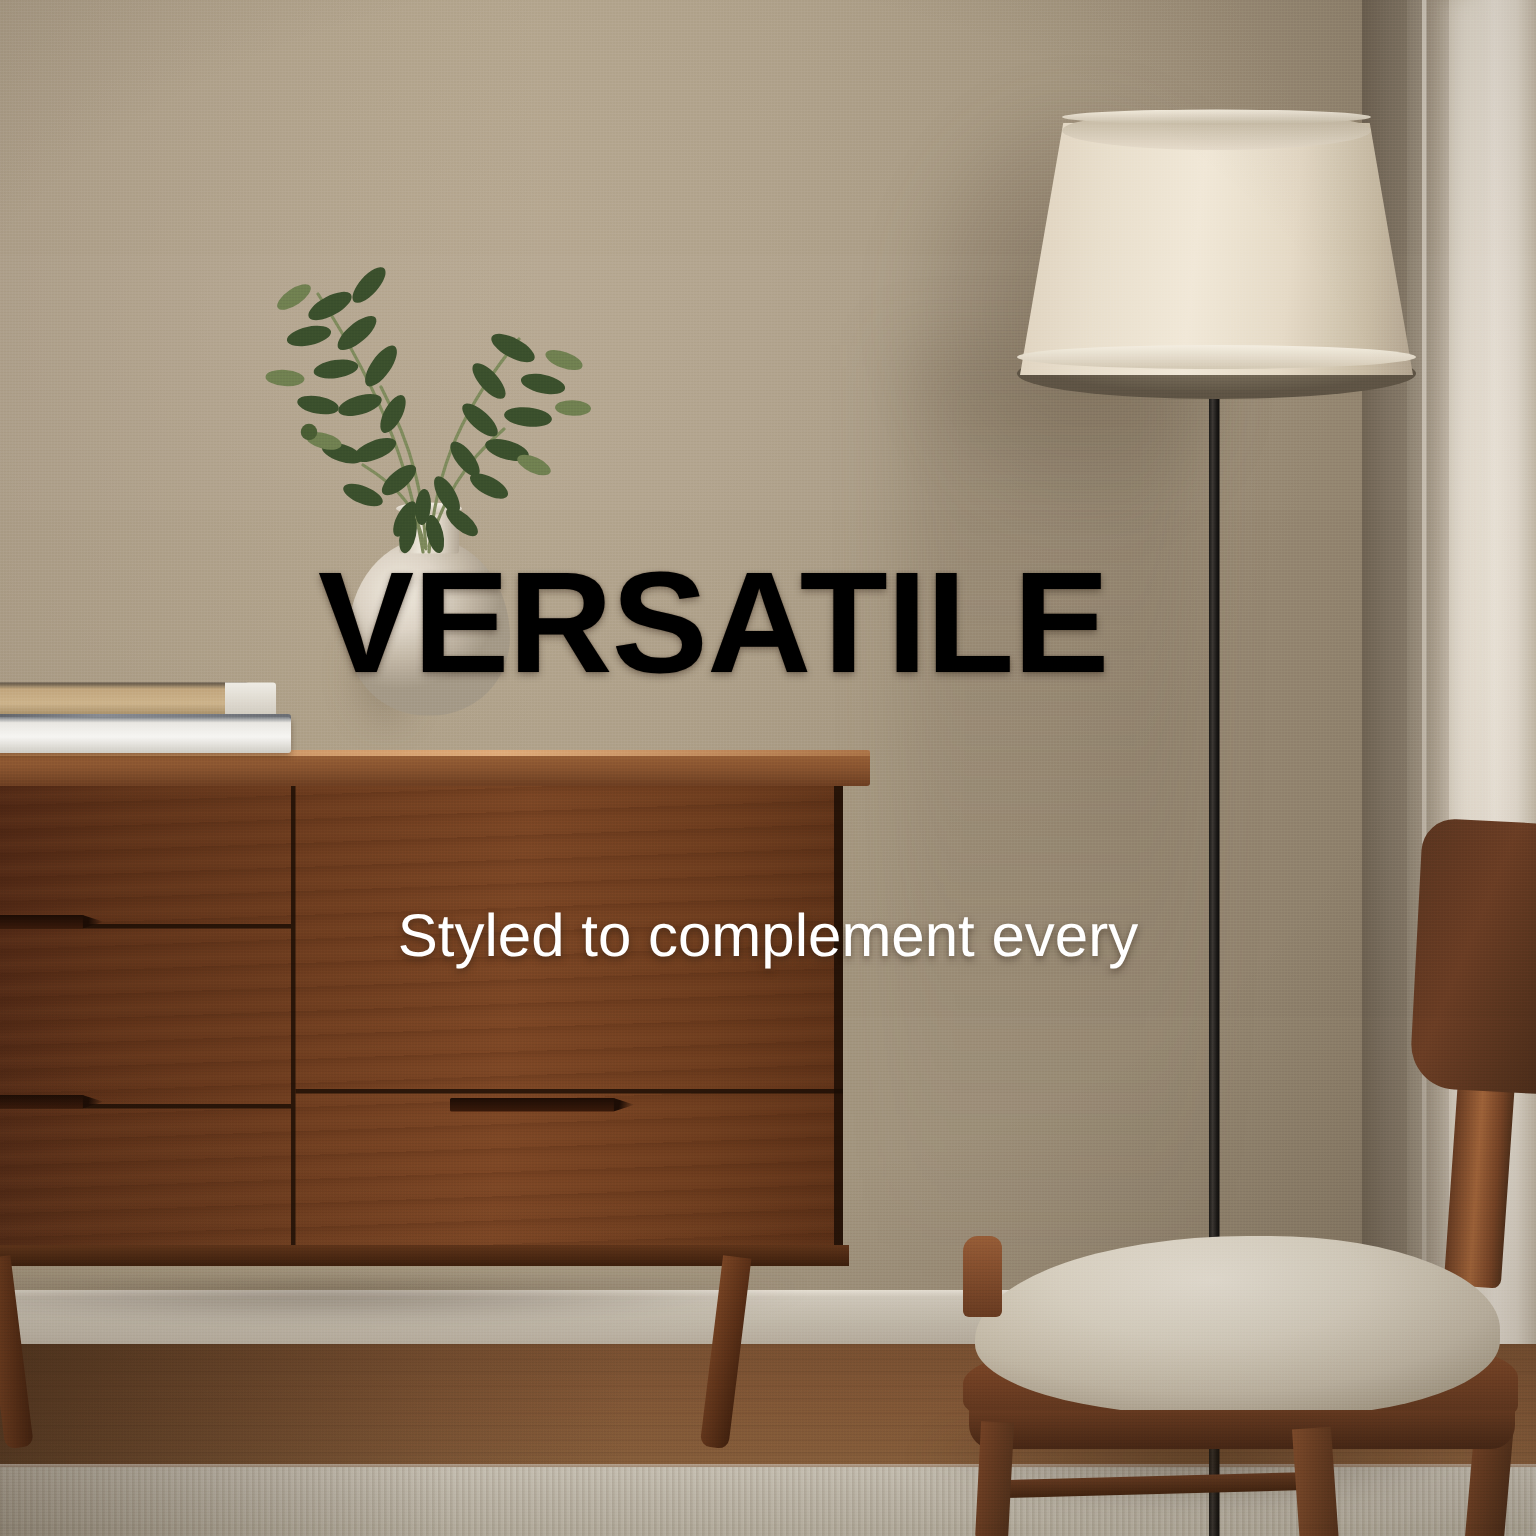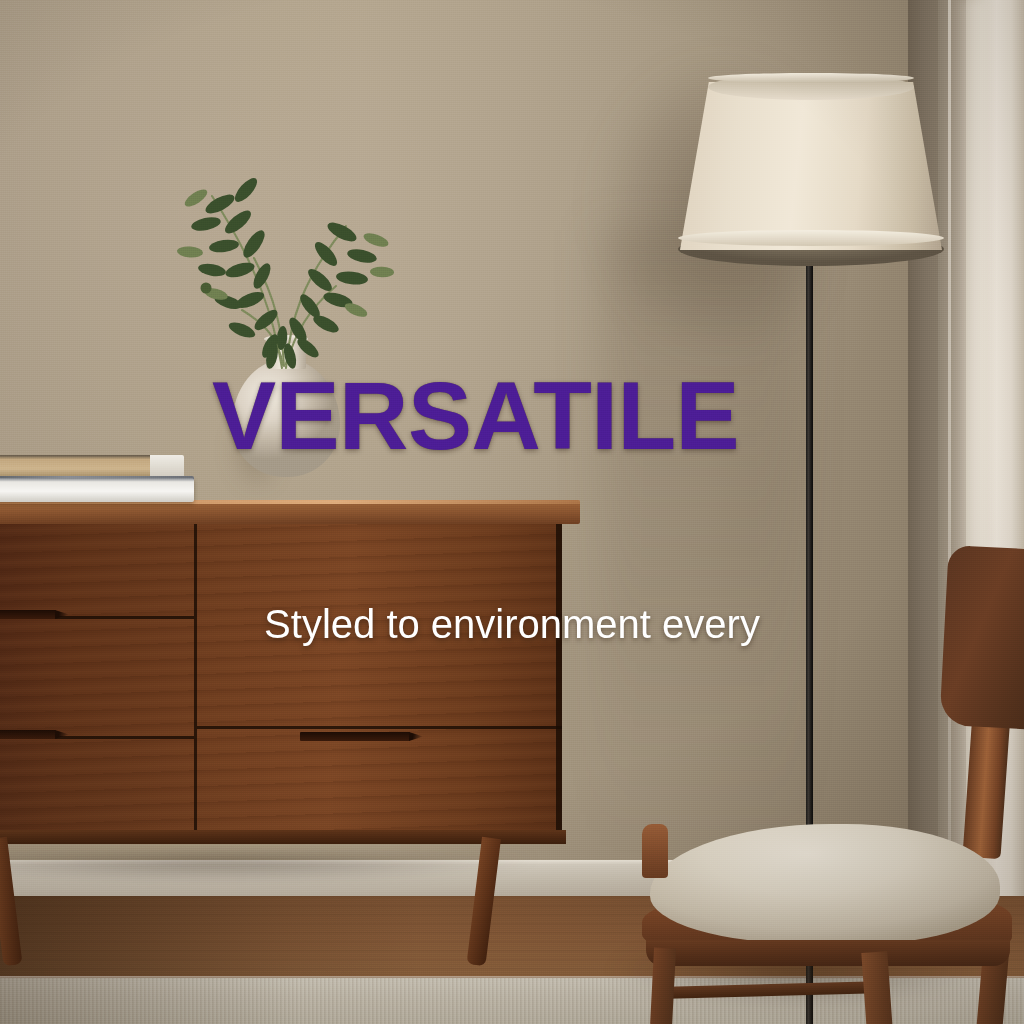--- a/index.html
+++ b/index.html
@@ -298,21 +298,21 @@
     background:radial-gradient(58% 80% at 46% 30%, rgba(40,24,10,0.42), rgba(40,24,10,0) 76%);
     filter:blur(9px);
   }
 
   
   #overlay{
     position:absolute; left:0; top:0; width:1024px; height:1024px;
   }
   #headline{
     position:absolute; left:212px; top:368px; width:600px;
-    color:#4c1d95;
+    color:#000000;
     font-family:"Liberation Sans", sans-serif;
     font-weight:700;
     font-size:96px;
     line-height:0.99;
     letter-spacing:-0.5px;
     text-shadow:0 2px 5px rgba(45,30,18,0.40), 0 0 1px rgba(60,44,28,0.5);
   }
   #headline .hl-line{ display:block; white-space:nowrap; }
   #subtitle{
     position:absolute; left:212px; top:598px; width:600px;
@@ -472,18 +472,18 @@
     <div class="chair-leg-fr"></div>
   </div>
 
   <div class="wall-vignette"></div>
 
   <div id="overlay">
     <div id="headline">
       <span class="hl-line">VERSATILE</span>
     </div>
     <div id="subtitle">
-      <span class="sub-line">Styled to environment every</span>
+      <span class="sub-line">Styled to complement every</span>
     </div>
   </div>
 
   <div class="grain"></div>
 </div>
 
 </body></html>

